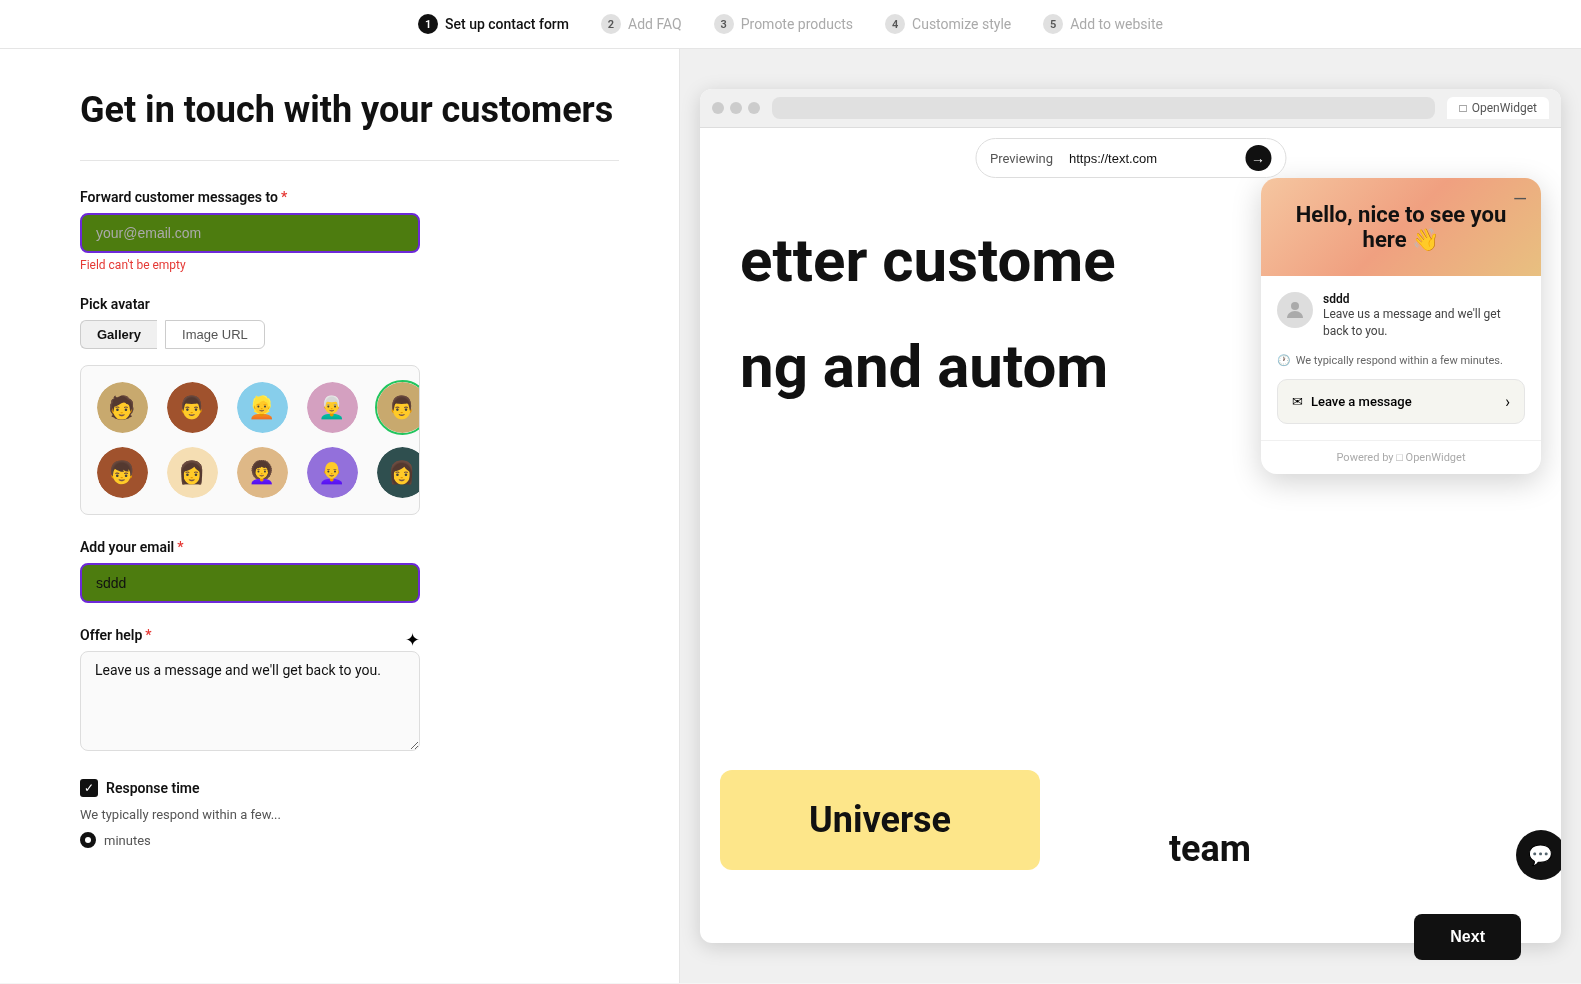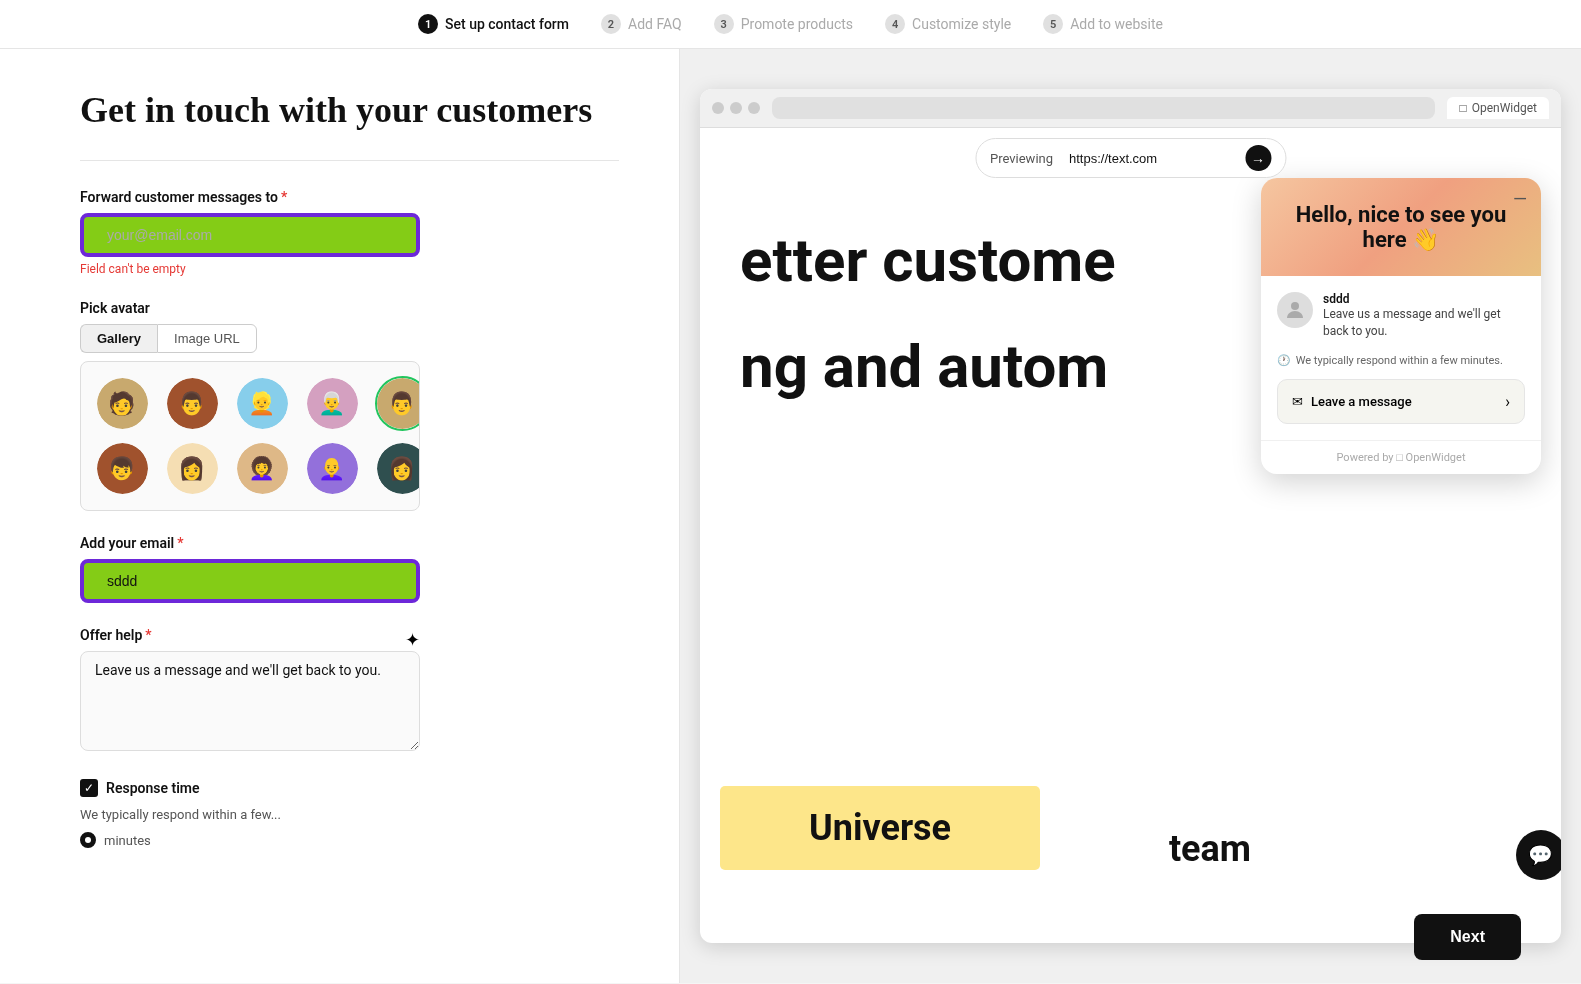--- a/index.html
+++ b/index.html
@@ -51,21 +51,20 @@
       border-right: 1px solid #e5e5e5;
       flex-shrink: 0;
     }
 
     .page-title {
       font-size: 36px;
       font-weight: 700;
       line-height: 1.2;
       color: #111;
       margin-bottom: 28px;
-      font-family: Liberation Serif, serif;
     }
 
     .divider {
       border: none;
       border-top: 1px solid #e5e5e5;
       margin-bottom: 28px;
     }
 
     
     .form-group { margin-bottom: 24px; }
@@ -75,36 +74,36 @@
       color: #111;
       margin-bottom: 8px;
       display: flex;
       align-items: center;
       gap: 3px;
     }
     .required { color: #e53935; }
     .form-input {
       width: 100%;
       max-width: 340px;
-      padding: 10px 23px;
-      border: 4px solid #6d28d9;
+      padding: 10px 14px;
+      border: 2px solid #6d28d9;
       border-radius: 8px;
       font-size: 14px;
       color: #111;
-      background: #84cc16;
+      background: #4d7c0f;
       outline: none;
     }
     .form-input::placeholder { color: #aaa; }
     .error-text { color: #e53935; font-size: 12px; margin-top: 5px; }
 
     
     .avatar-toggle {
       display: flex;
-      gap: 0;
-      margin-bottom: 8px;
+      gap: 8px;
+      margin-bottom: 16px;
       align-items: flex-end;
     }
     .avatar-tab {
       padding: 6px 16px;
       border: 1px solid #ccc;
       background: #fff;
       font-size: 13px;
       cursor: pointer;
       color: #555;
     }
@@ -398,23 +397,23 @@
       color: #aaa;
       border-top: 1px solid #f0f0f0;
     }
 
     
     .website-bottom-banner {
       position: absolute;
       bottom: 60px;
       left: 20px;
       width: 320px;
-      height: 84px;
+      height: 100px;
       background: #fde68a;
-      border-radius: 5px;
+      border-radius: 12px;
       display: flex;
       align-items: center;
       justify-content: center;
     }
     .banner-text {
       font-size: 36px;
       font-weight: 700;
       color: #111;
     }
 

